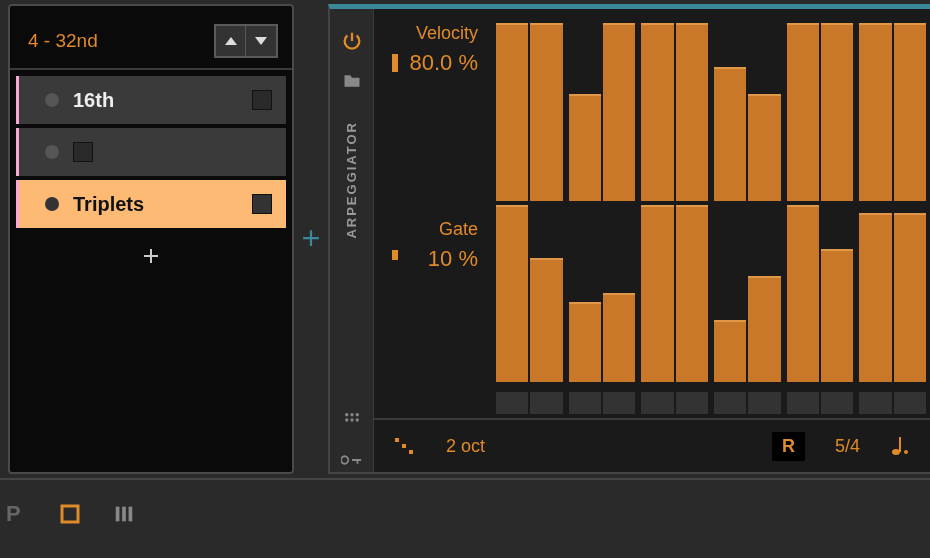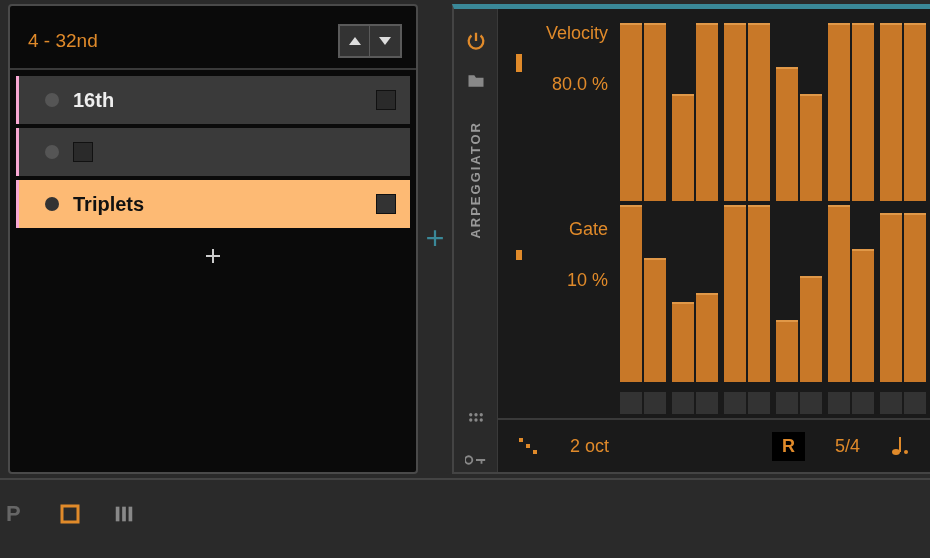--- a/index.html
+++ b/index.html
@@ -11,21 +11,21 @@
     overflow: hidden;
     color: #ccc;
   }
   .main-area {
     display: flex;
     height: 478px;
     gap: 8px;
     padding: 4px 0 4px 8px;
   }
   .left-panel {
-    width: 410px;
+    width: 286px;
     background: #0a0a0a;
     border: 2px solid #4a4a4a;
     border-radius: 4px;
     display: flex;
     flex-direction: column;
   }
   .dropdown-header {
     display: flex;
     align-items: center;
     justify-content: space-between;
@@ -167,24 +167,24 @@
     width: 110px;
     display:flex;
     flex-direction:column;
   }
   .chart-label-block {
     flex:1;
     display:flex;
     flex-direction:column;
     align-items:flex-end;
     gap:6px;
-    padding-right:12px;
+    padding-right:18px;
   }
   .cl-title { color:#e08a2a; font-size:18px; font-weight:500; }
-  .cl-value { color:#e08a2a; font-size:18px;margin-top:24px; }
+  .cl-value { color:#e08a2a; font-size:22px; }
   .cl-indicator { width:6px; height:18px; background:#e08a2a; align-self:flex-start; margin-left:6px; margin-top:4px; }
   .cl-row { display:flex; align-items:center; gap:10px; width:100%; }
 
   .bars-col {
     flex:1;
     display:flex;
     flex-direction:column;
     gap:4px;
     padding-right:4px;
   }

